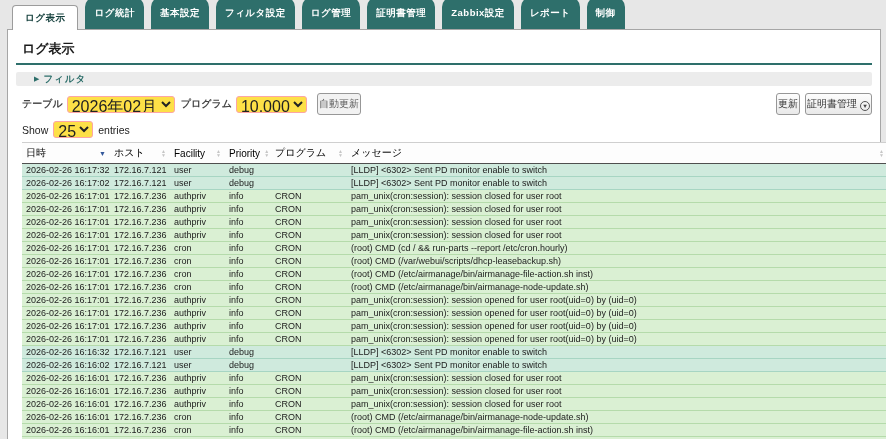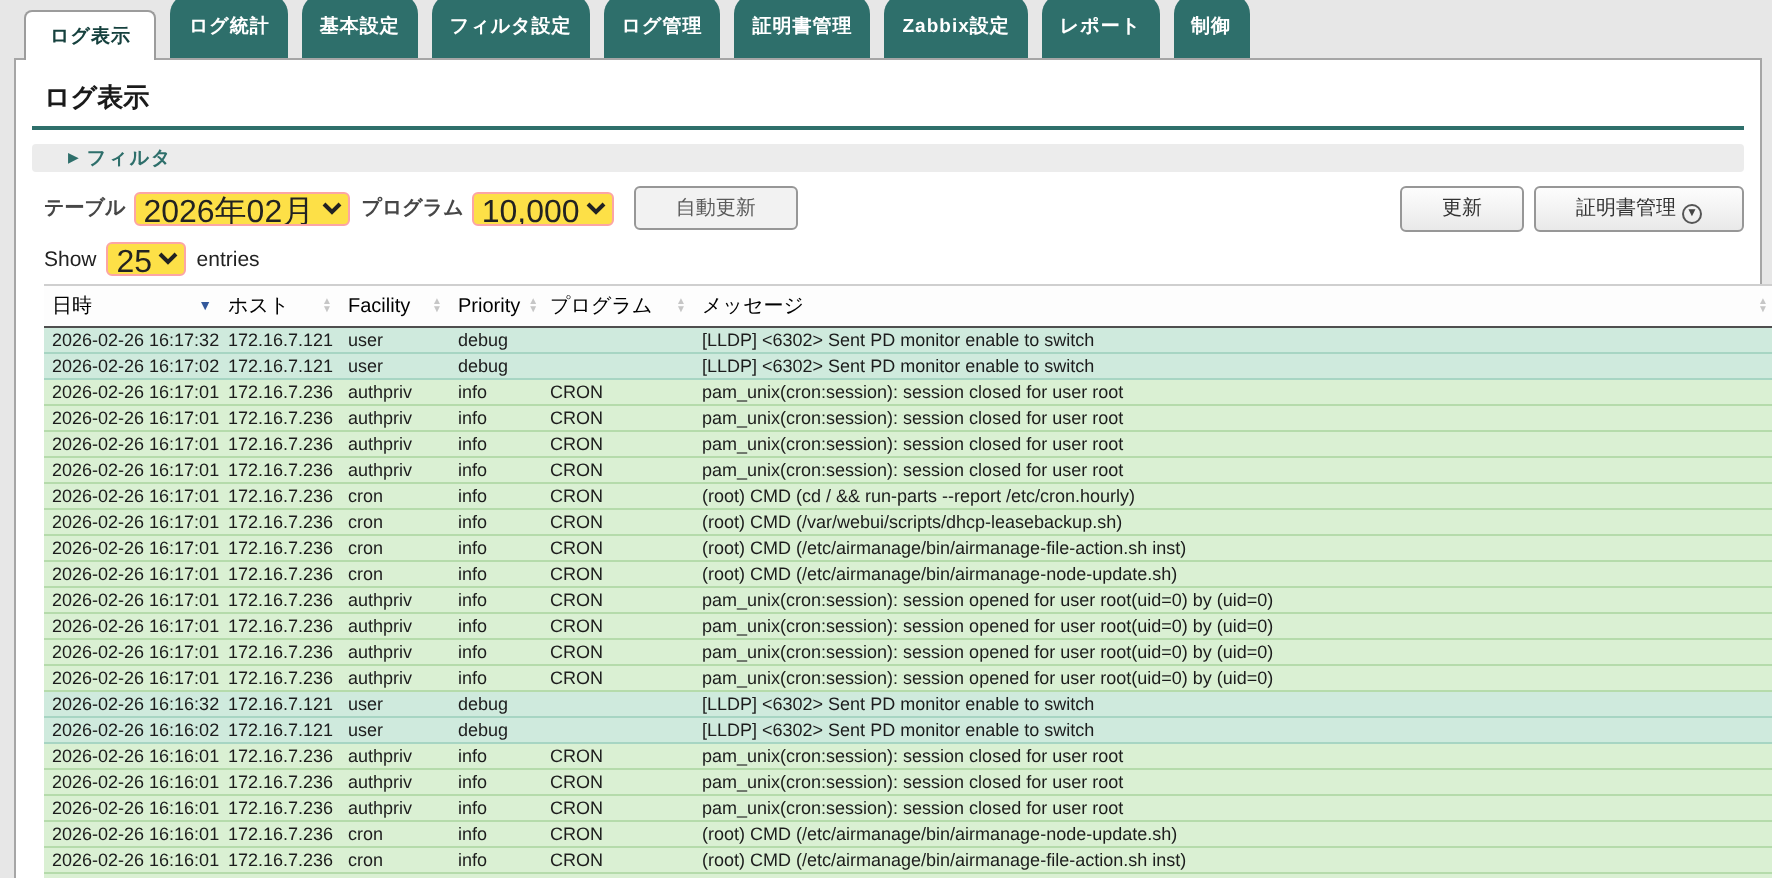--- a/index.html
+++ b/index.html
@@ -50,22 +50,22 @@
     display: flex; align-items: center; margin: 8px 2px 0 8px; height: 20px;
   }
   .ctl-label { font-size: 10px; font-weight: bold; color: #474747; margin-right: 4px; white-space: nowrap; }
   .controls select, .showrow select {
     font-size: 16px; height: 17px; border: 1px solid #fca5a5; border-radius: 3px;
     background: #fde047; color: #222; margin-right: 6px;
     font-family: "Liberation Sans", "DejaVu Sans", sans-serif;
   }
   button {
     font-size: 10px; color: #333; border: 1px solid #979797; border-radius: 3px;
-    background: linear-gradient(#fdfdfd, #e9e9e9); padding: 3px 20px; cursor: pointer;
-    font-family: Liberation Sans, sans-serif; white-space: nowrap;
+    background: linear-gradient(#fdfdfd, #e9e9e9); padding: 3px 1px; cursor: pointer;
+    font-family: Liberation Mono, monospace; white-space: nowrap;
   }
   .btn-auto { color: #5a5a5a; background: #f2f2f2; margin-left: 4px; }
   .right-btns { margin-left: auto; display: flex; gap: 5px; }
   .exp-ic {
     display: inline-flex; align-items: center; justify-content: center;
     width: 10px; height: 10px; border: 1px solid #555; border-radius: 50%;
     font-size: 6px; color: #444; margin-left: 3px; vertical-align: -1px;
   }
   
   .showrow { display: flex; align-items: center; margin: 7px 2px 4px 8px; font-size: 10.5px; color: #222; }

